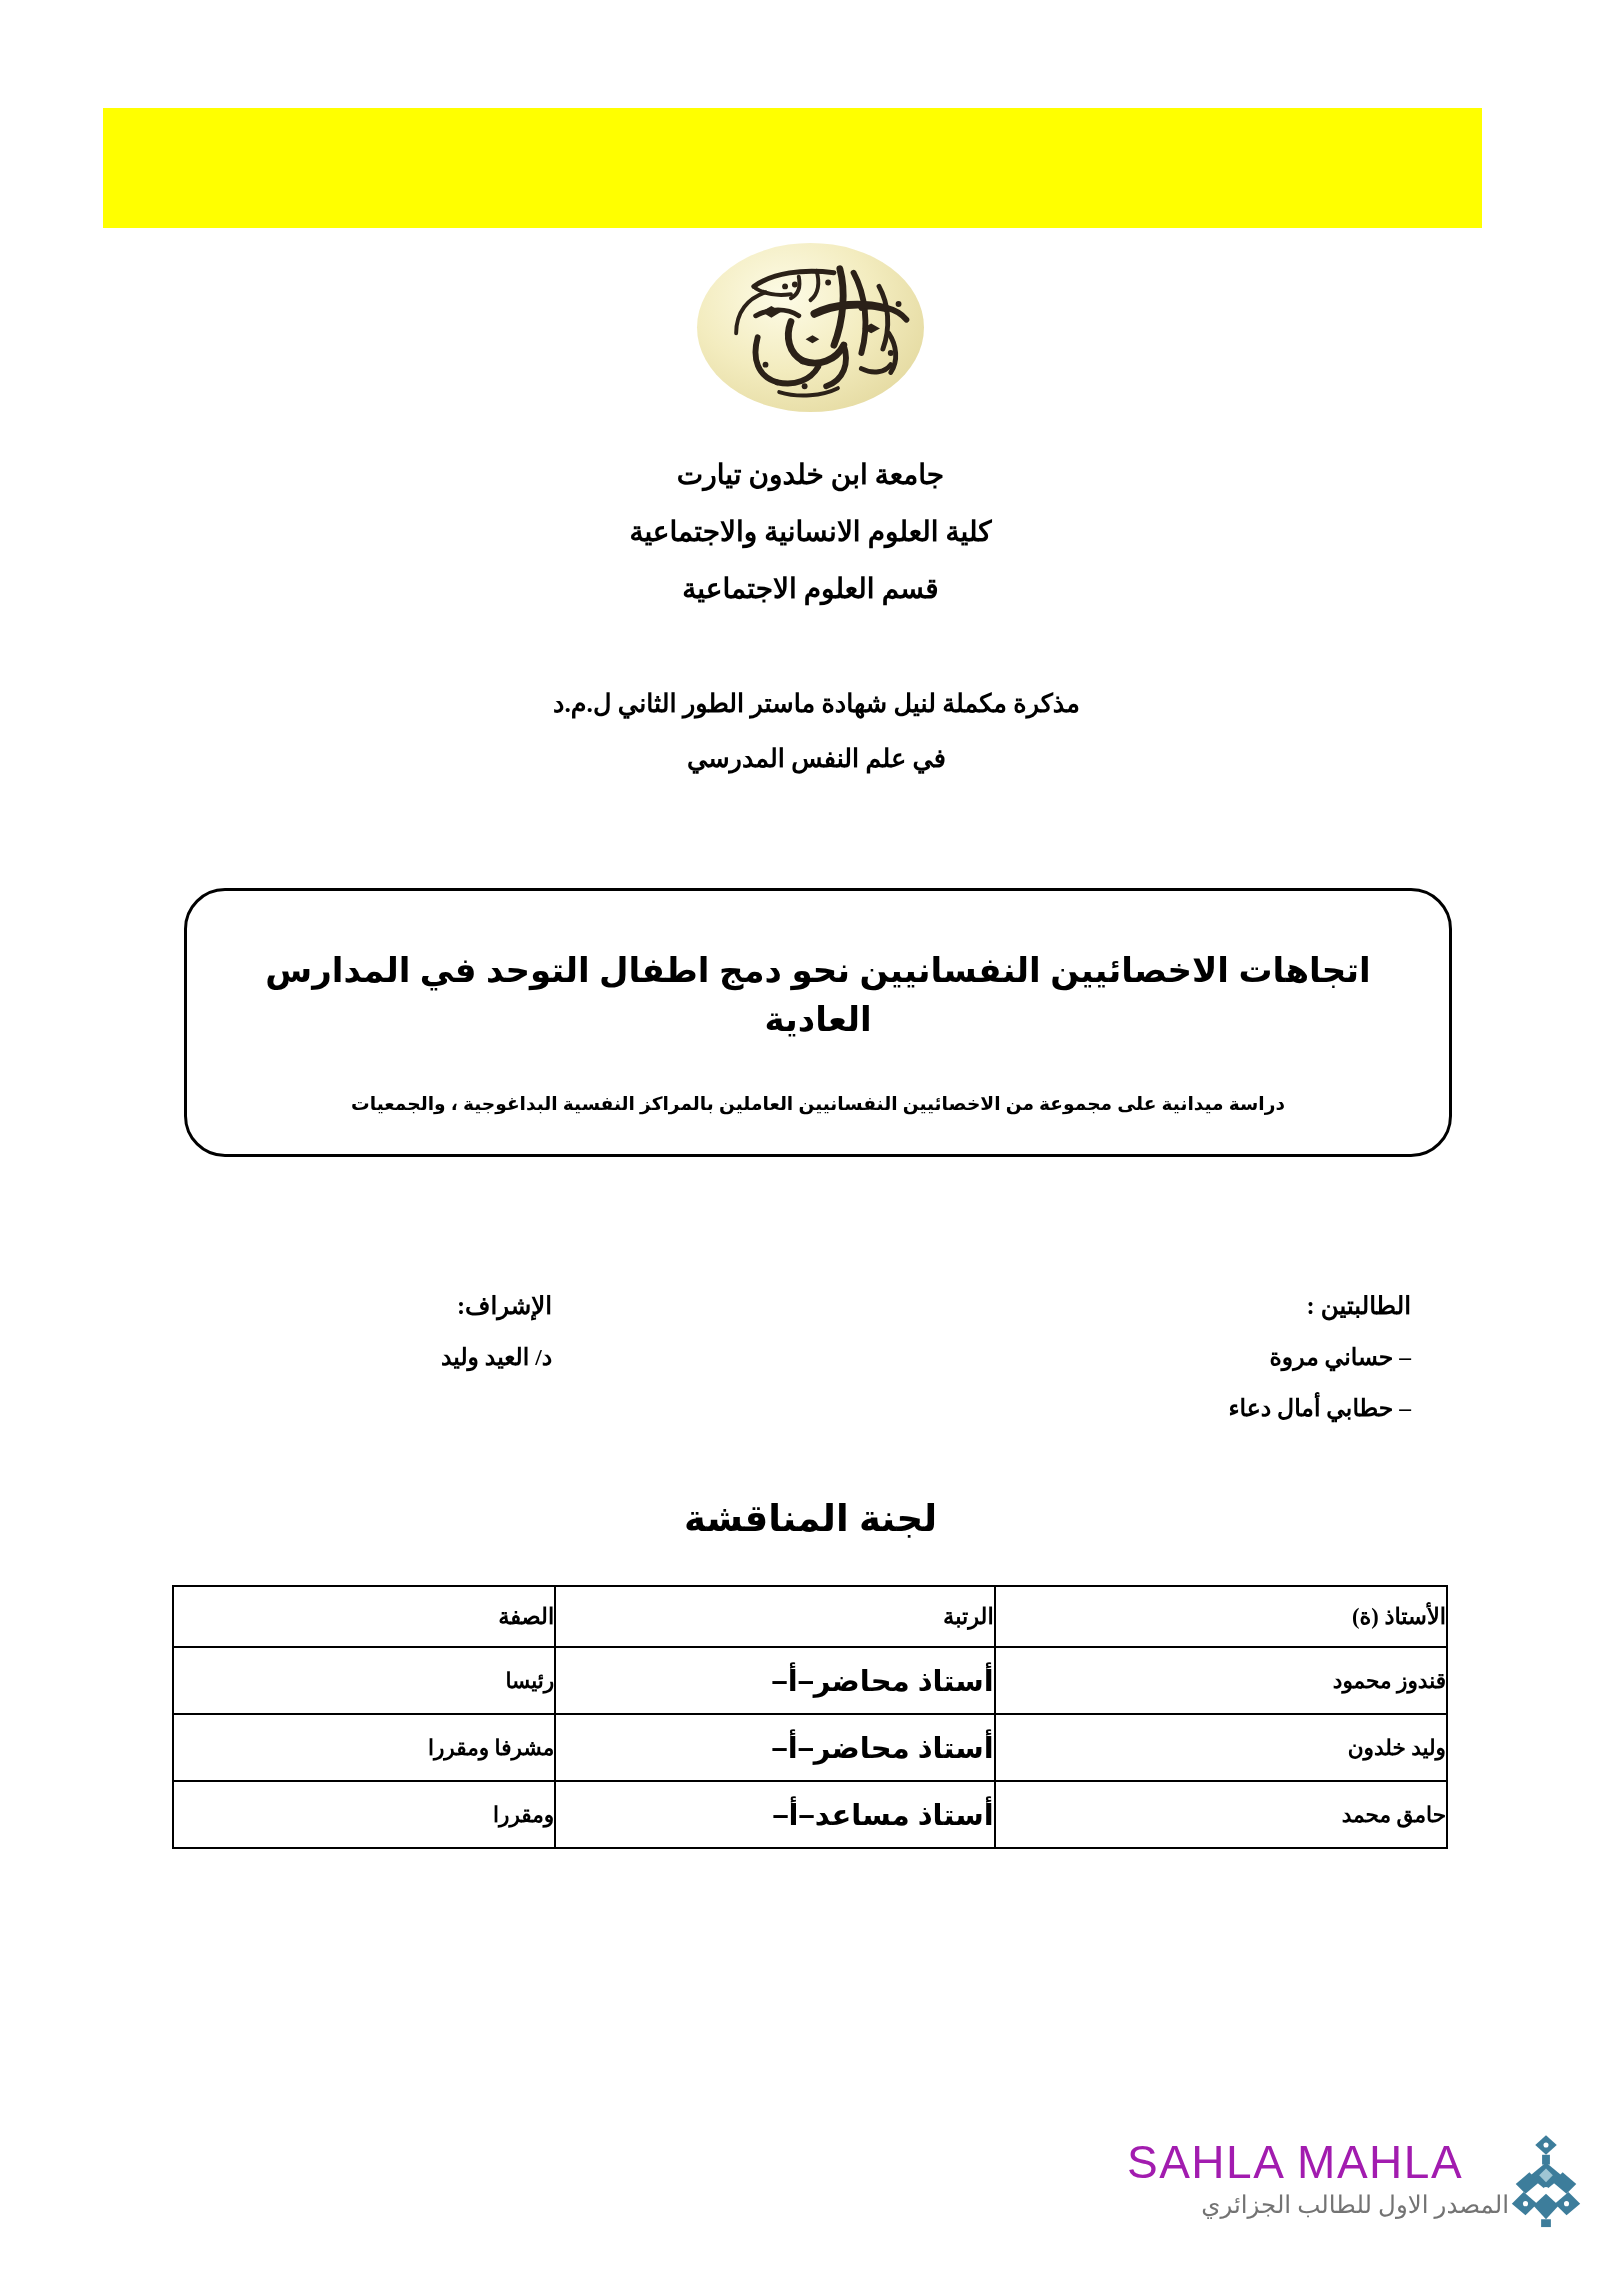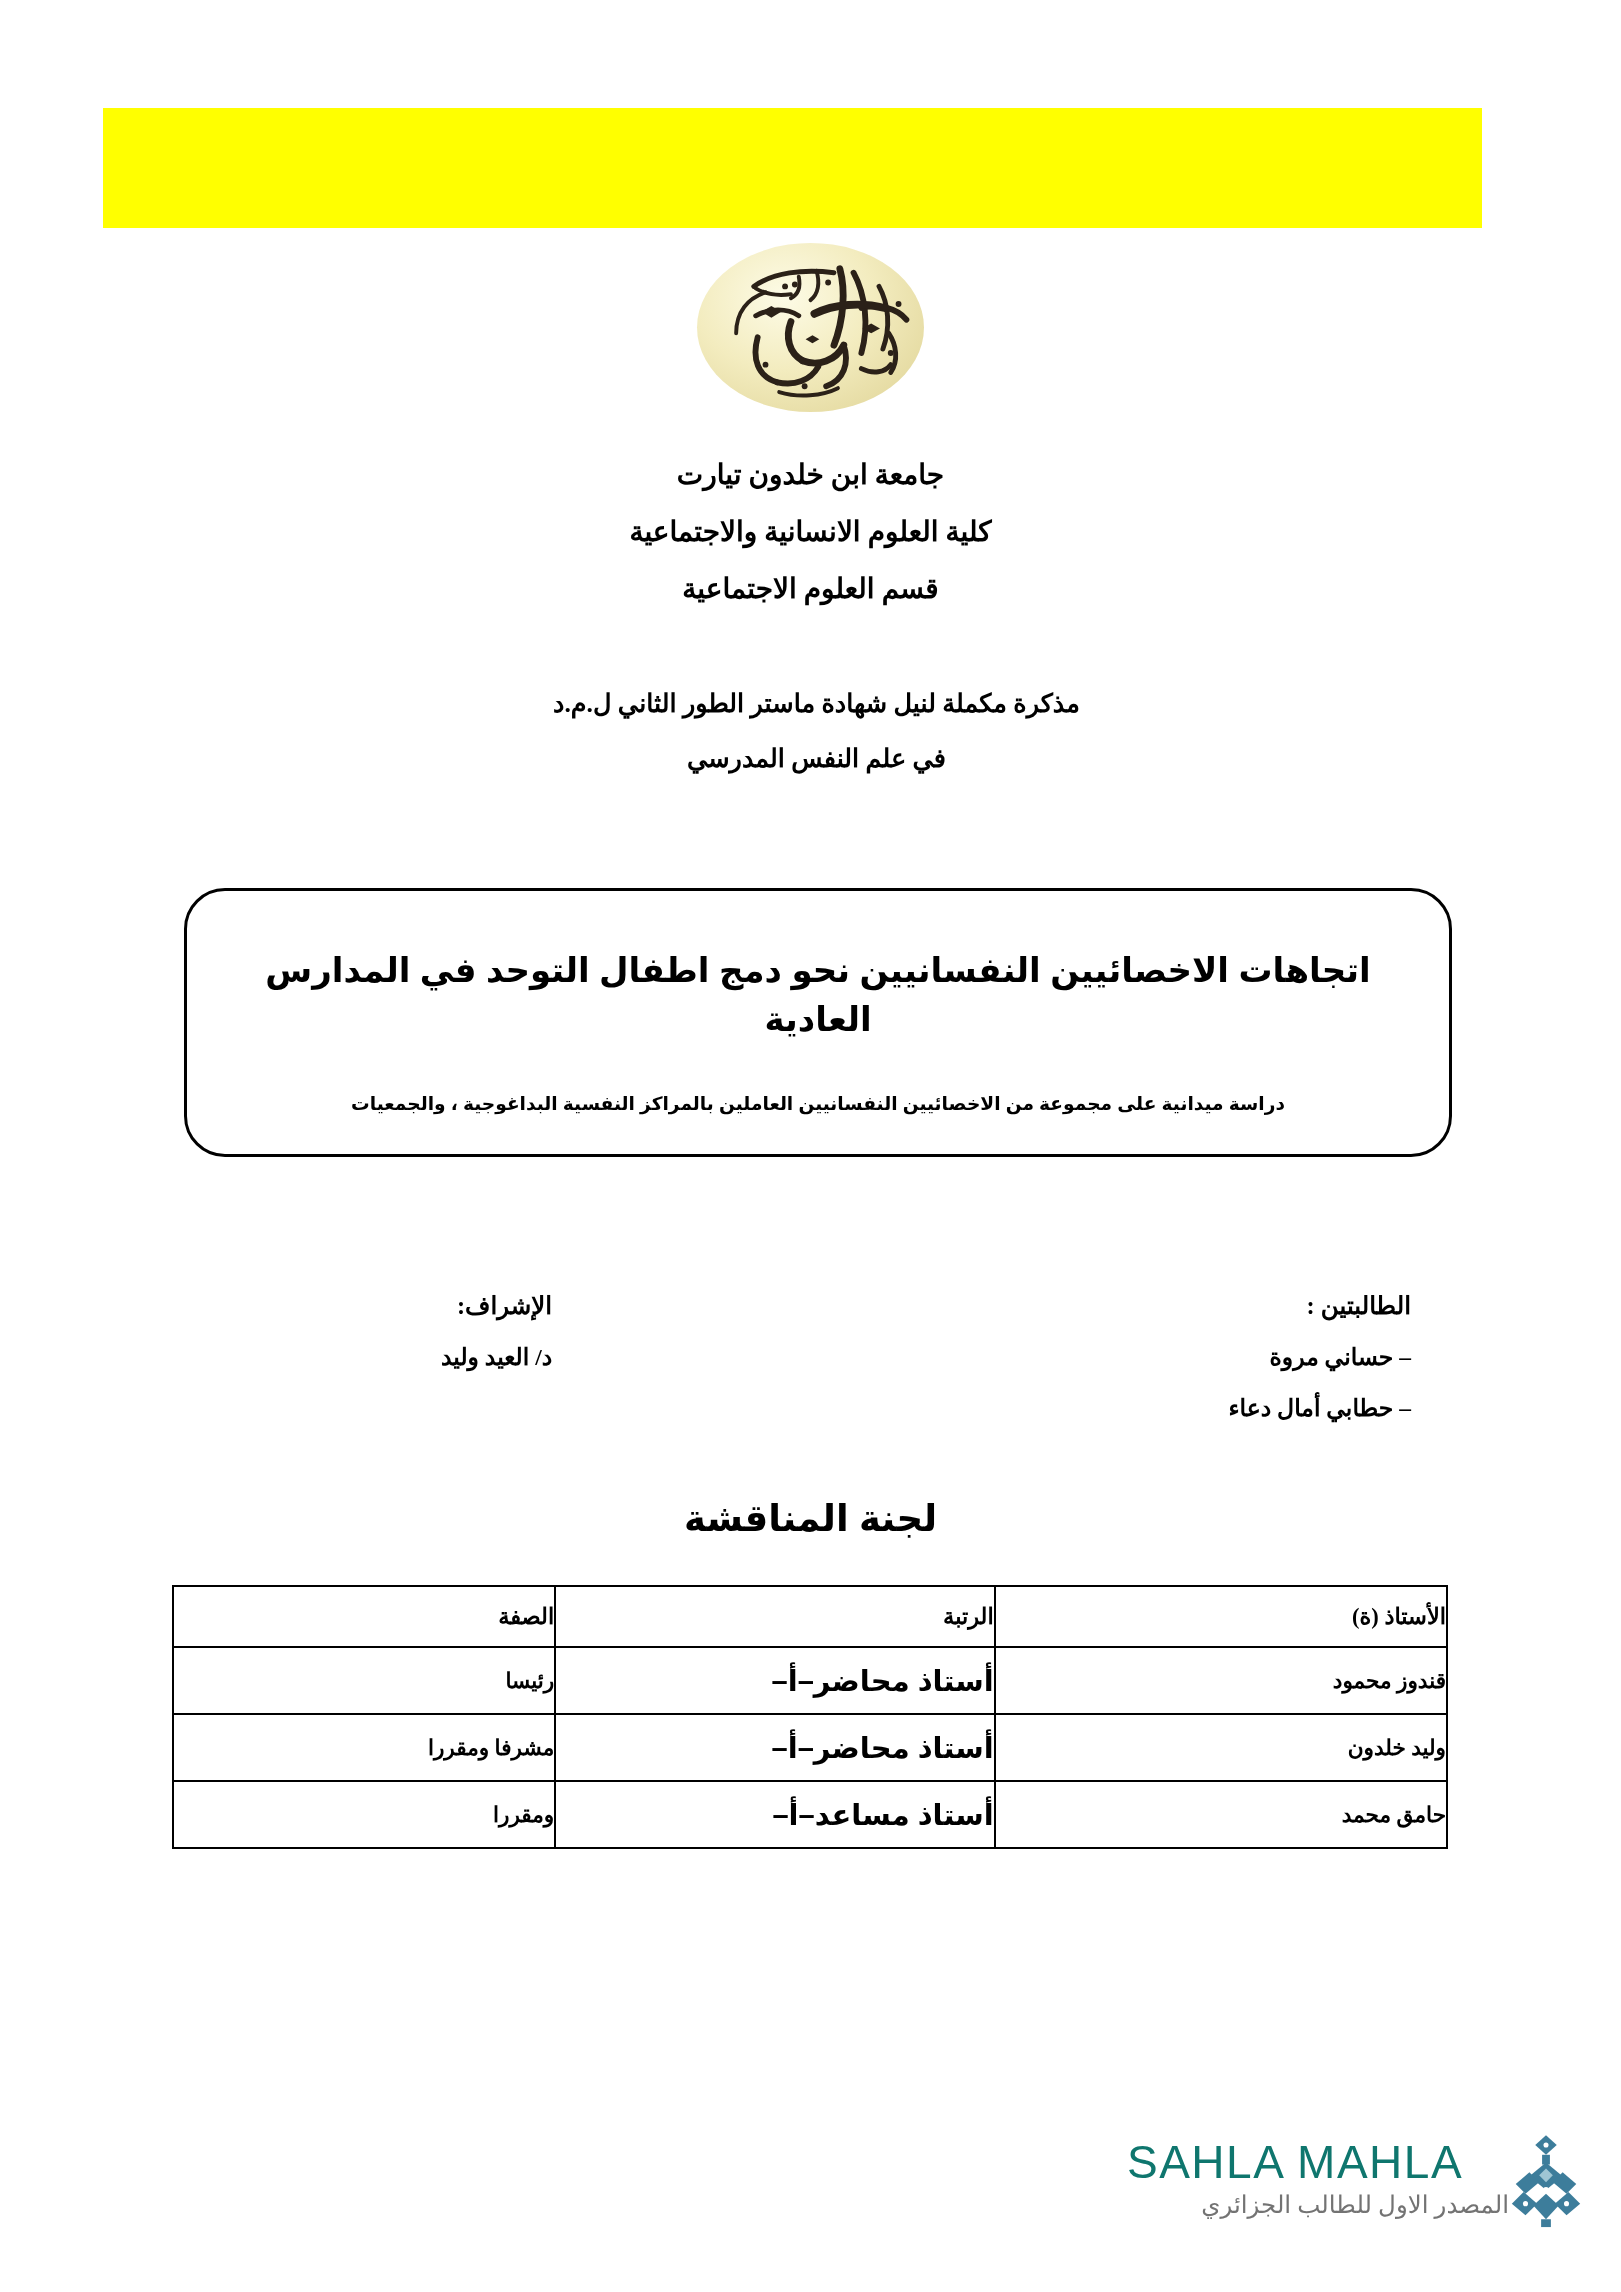--- a/index.html
+++ b/index.html
@@ -221,21 +221,21 @@
     top: 0;
     width: 382px;
     text-align: left;
     direction: ltr;
   }
   .wm-title {
     font-family: "Liberation Sans", "DejaVu Sans", sans-serif;
     font-size: 46px;
     font-weight: normal;
     letter-spacing: 1.5px;
-    color: #0f766e;
+    color: #a21caf;
     line-height: 51px;
     white-space: nowrap;
   }
   .wm-tagline {
     direction: rtl;
     text-align: right;
     font-family: "Liberation Serif", "DejaVu Serif", serif;
     font-size: 24.5px;
     color: #737373;
     line-height: 33px;

